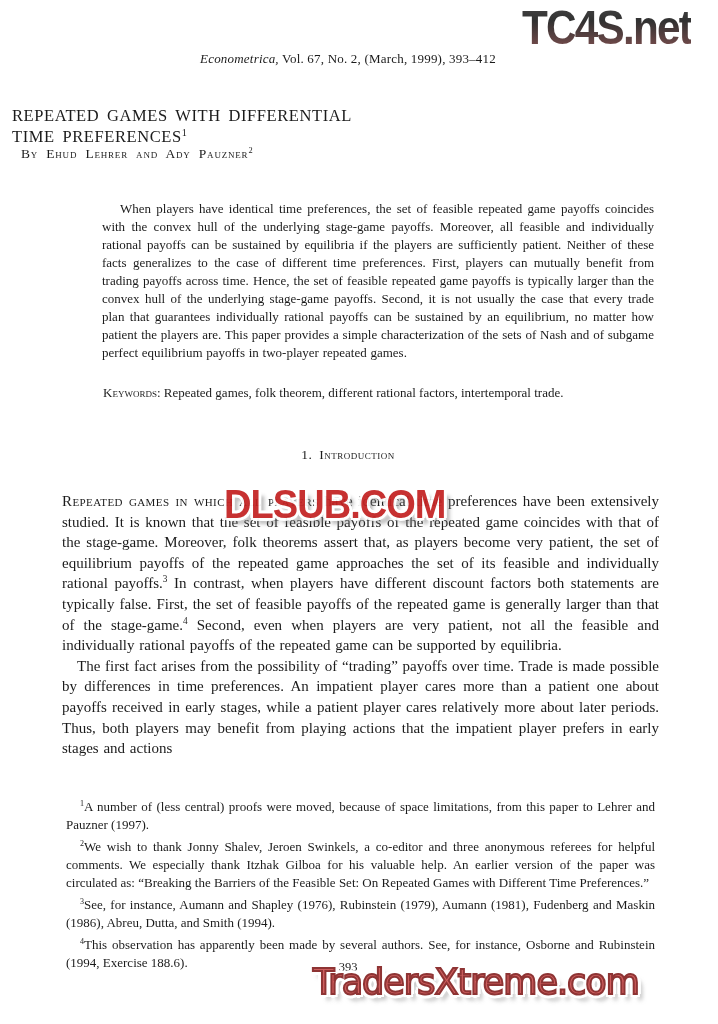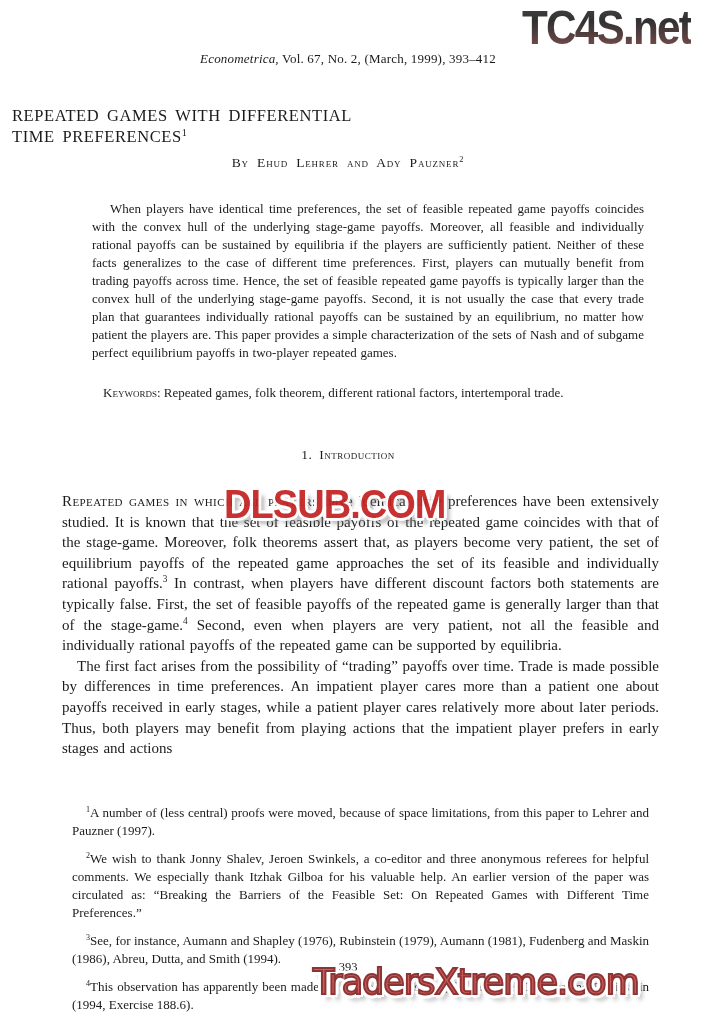--- a/index.html
+++ b/index.html
@@ -16,26 +16,26 @@
     text-align:center; font-size:13px; letter-spacing:0.2px;
   }
 
   .title {
     position:absolute; top:93px; left:0; width:100%; margin:12px;
     text-align:left; font-size:16.5px; font-weight:normal;
     line-height:21px; letter-spacing:0.6px; word-spacing:3px;
   }
 
   .byline {
-    position:absolute; top:155px; left:0; width:100%;
-    text-align:center; font-size:13.5px; letter-spacing:0.8px; word-spacing:4px;
+    position:absolute; top:146px; left:0; width:100%;
+    text-align:left; font-size:13.5px; letter-spacing:0.8px; word-spacing:4px;padding-left:21px;
   }
 
   .abstract {
-    position:absolute; top:200px; left:92px; width:552px; margin:0;
+    position:absolute; top:200px; left:102px; width:552px; margin:0;
     font-size:13px; line-height:18px; text-align:justify; text-indent:18px;
     word-spacing:0.5px;
   }
 
   .keywords {
     position:absolute; top:384px; left:85px; width:552px; margin:0;
     font-size:13px; line-height:18px; text-align:justify; text-indent:18px;
   }
 
   .section-heading {
@@ -49,21 +49,21 @@
     font-size:15px; line-height:20.6px; text-align:justify; word-spacing:1px;margin-top:21px;
   }
   .body-text p { margin:0; }
   .body-text .indent { text-indent:15px; }
   .lead-sc { font-variant:small-caps; letter-spacing:0.4px; }
 
   .footnotes {
     position:absolute; top:794px; left:62px; width:597px;
     font-size:13px; line-height:18px; text-align:justify;
   }
-  .footnotes p { margin:10px; text-indent:14px; }
+  .footnotes p { margin:4px; text-indent:14px; }
 
   .page-number {
     position:absolute; top:960px; left:0; width:100%;
     text-align:center; font-size:12.5px;
   }
 
   
   .wm { white-space:nowrap; }
 
   .wm-top {

